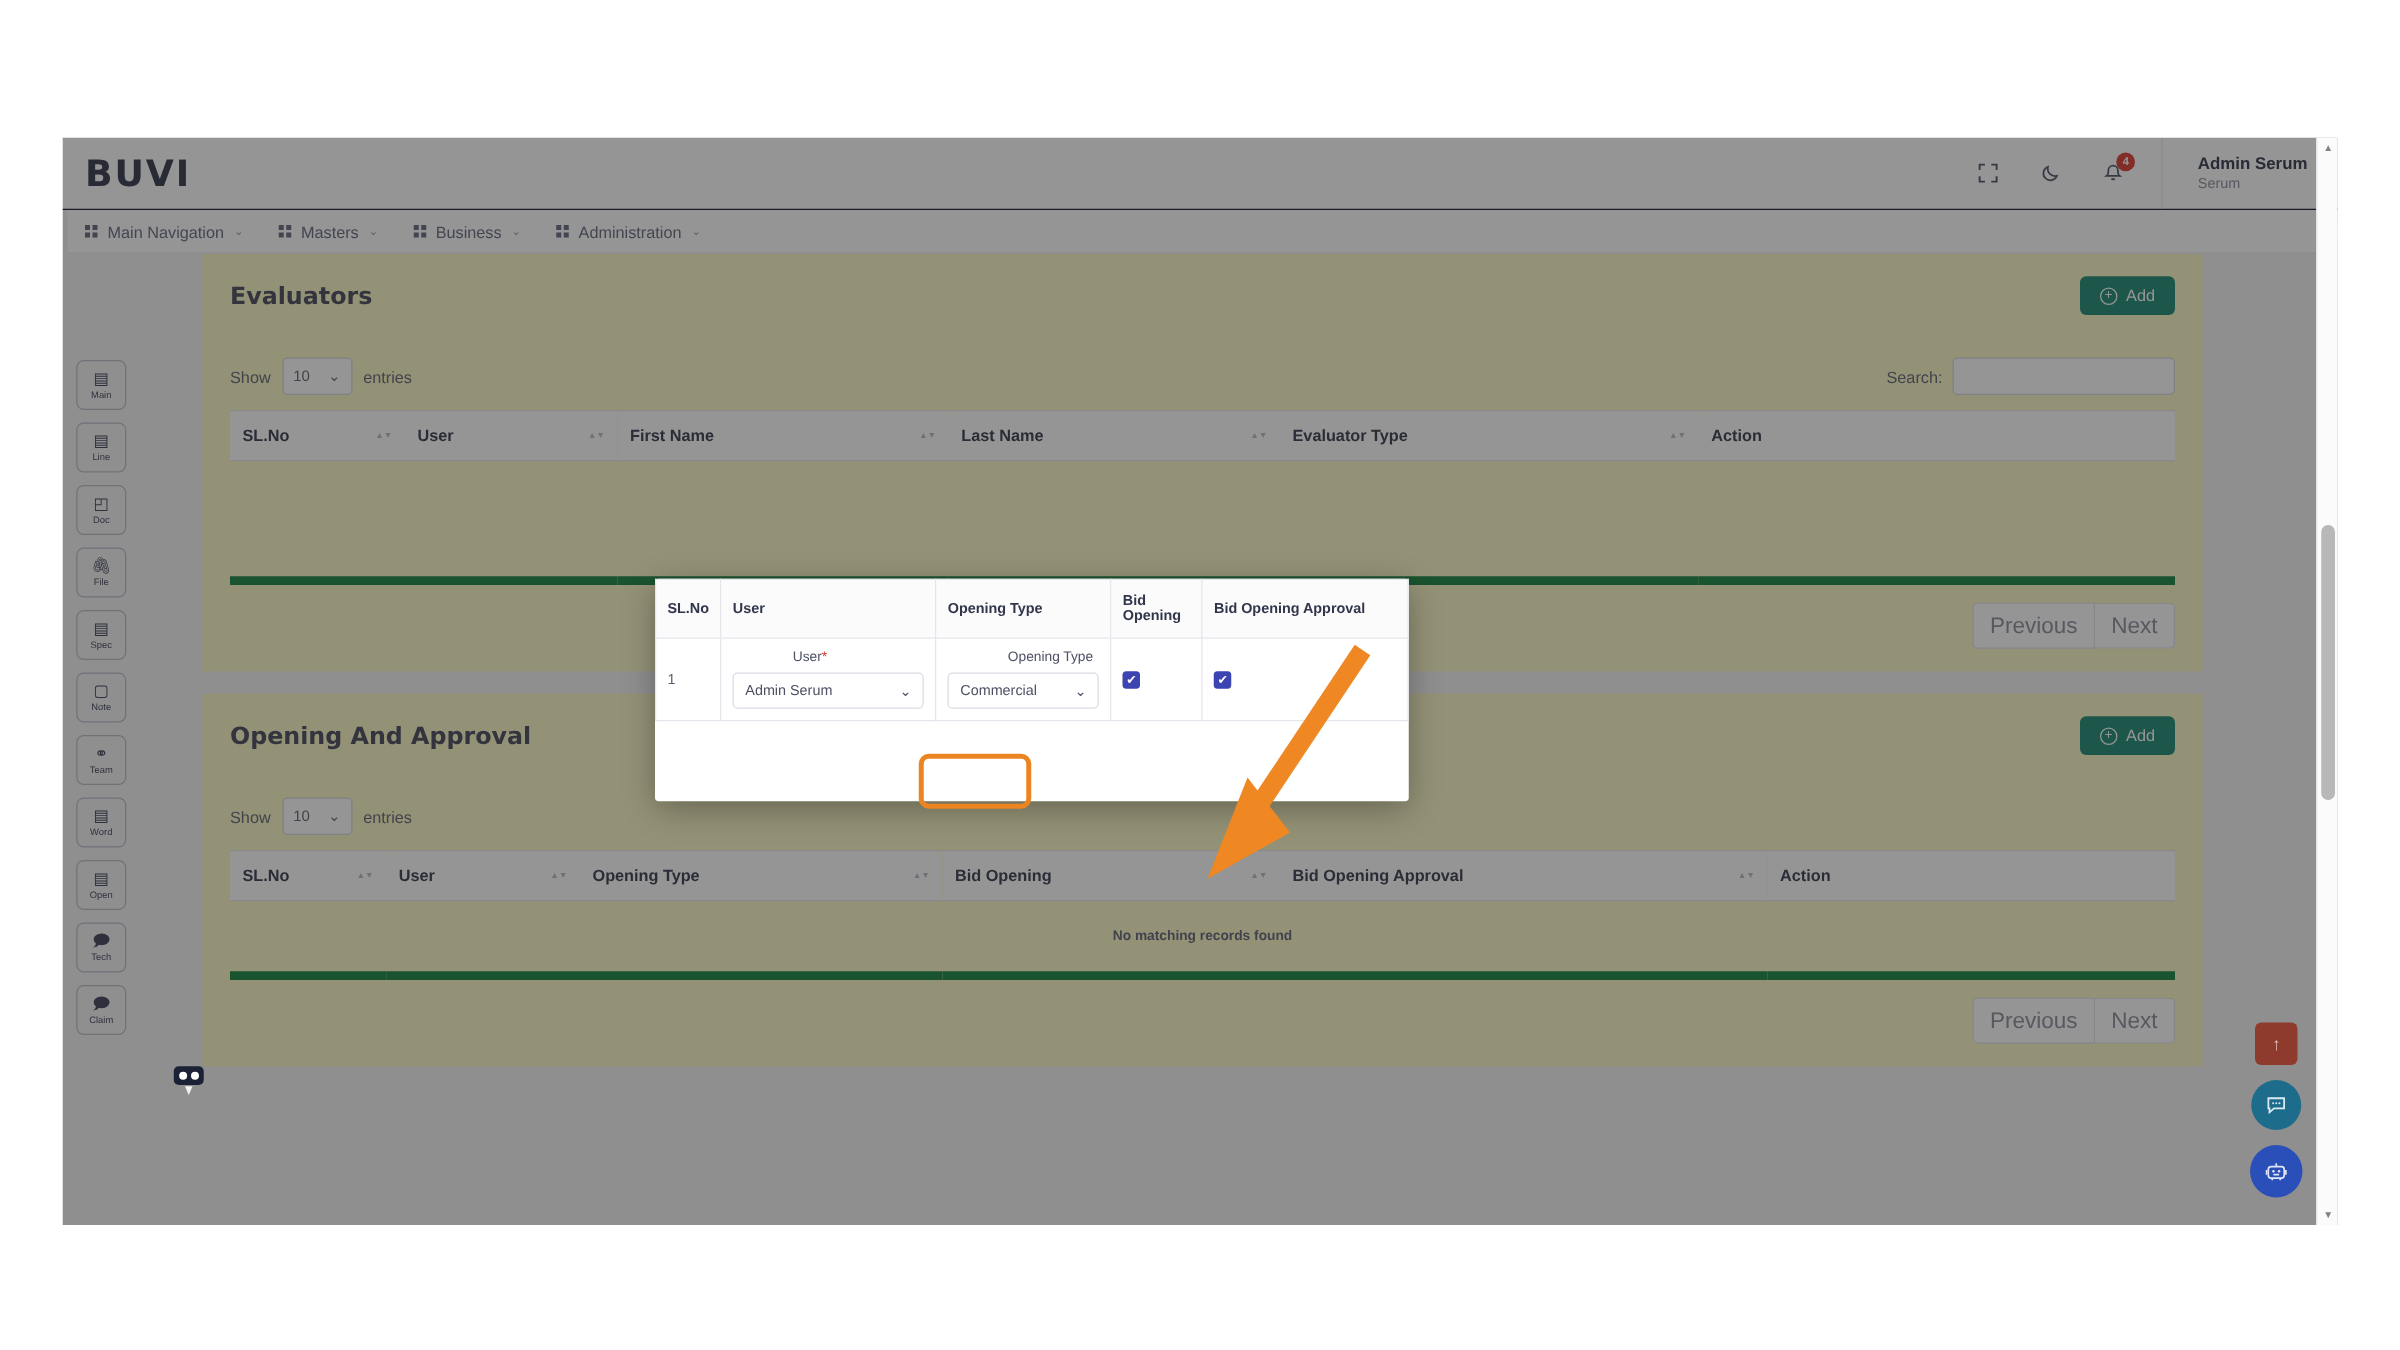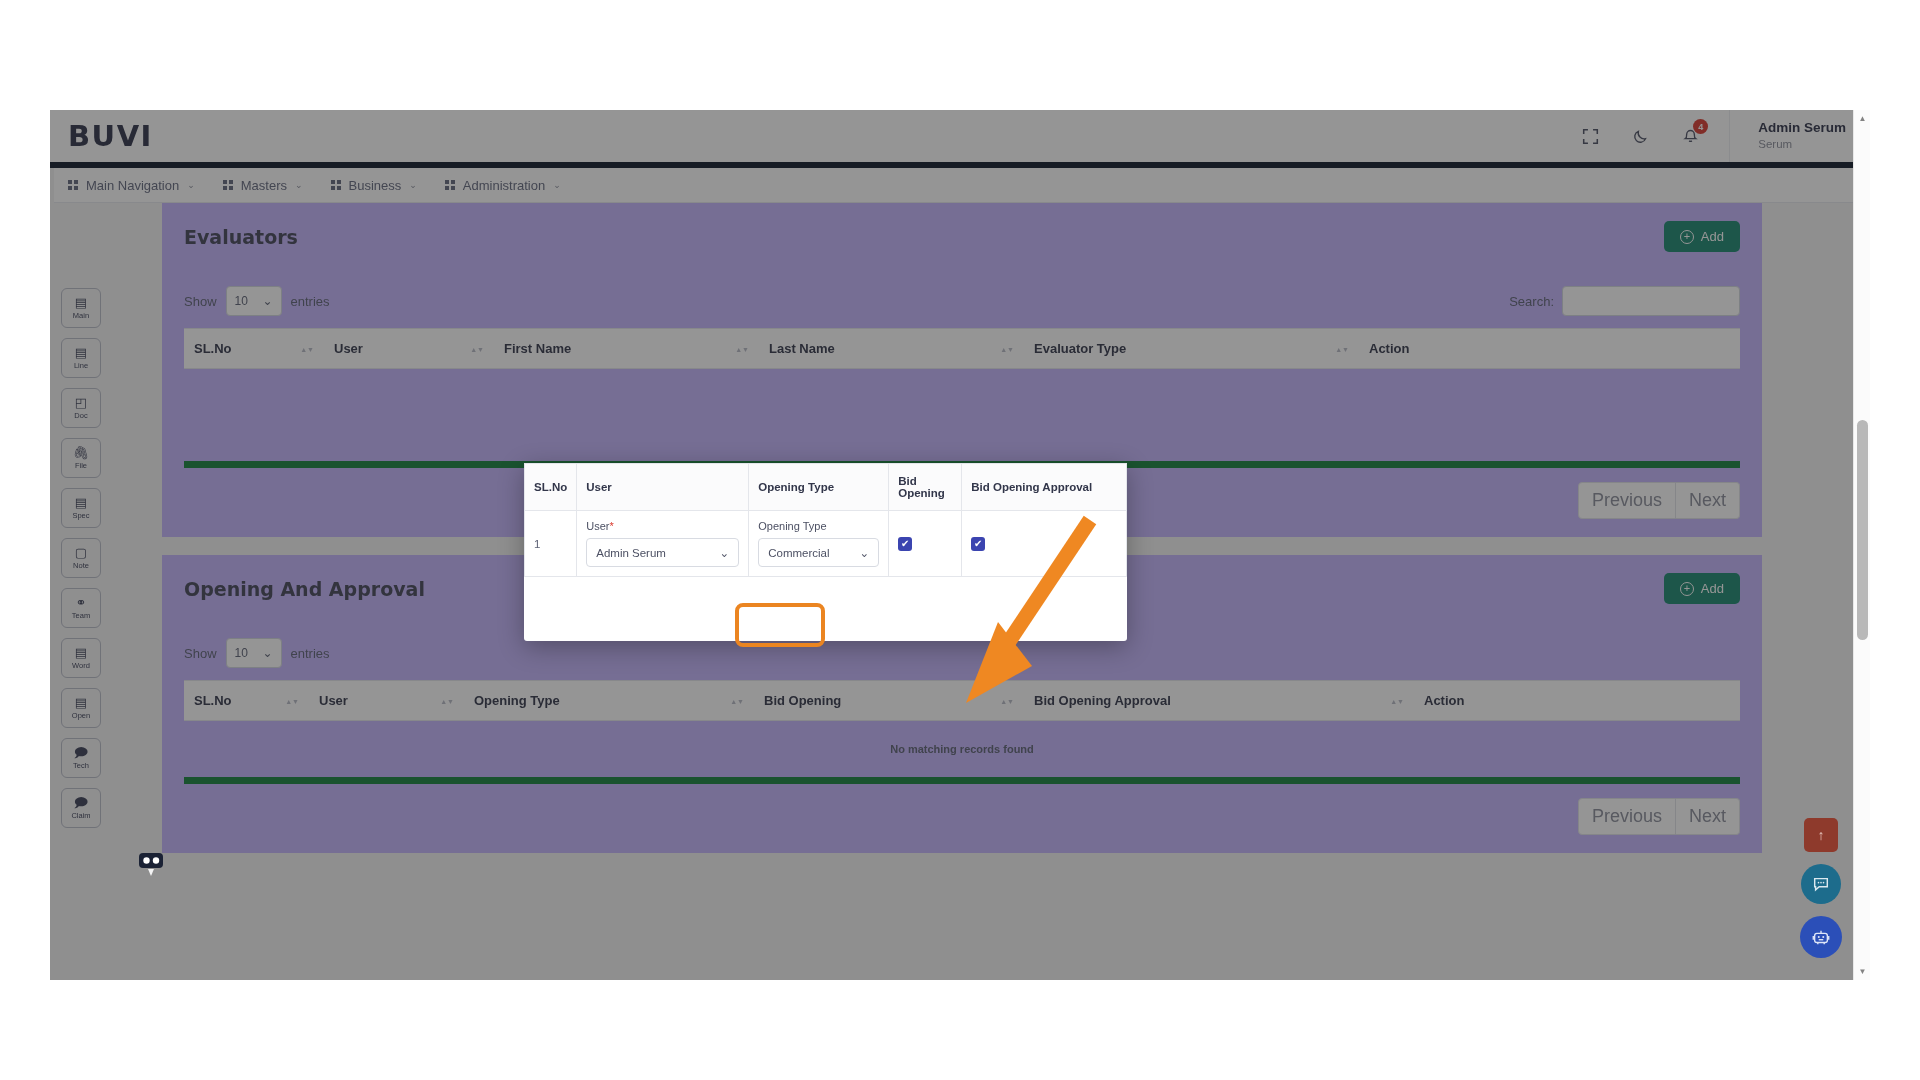--- a/index.html
+++ b/index.html
@@ -28,21 +28,21 @@
     z-index: 40;
     pointer-events: none;
   }
 
   
   #top-header {
     position: absolute; left: 0; top: 0;
     width: 1820px; height: 58px;
     background: #ffffff;
     display: flex; align-items: center;
-    border-bottom: 6px solid #0f172a;
+    border-bottom: 1px solid #0f172a;
     z-index: 10;
   }
   #brand-logo {
     margin-left: 18px;
     font-size: 29px;
     letter-spacing: 1.5px;
     font-weight: 700;
     color: #2f3349;
     font-family: "DejaVu Sans", sans-serif;
   }
@@ -113,21 +113,21 @@
     border: 1px solid #b9bcc8; background: #f3f3f4;
     display: flex; flex-direction: column; align-items: center; justify-content: center;
     cursor: pointer; color: #3b3f56;
   }
   .rail-glyph { font-size: 13px; line-height: 1; }
   .rail-label { font-size: 7.5px; margin-top: 2px; color: #3b3f56; }
 
   
   #content { position: absolute; left: 62px; top: 93px; width: 1758px; height: 777px; }
 
-  .card { background: #c4b5fd; margin: 0 0 0 50px; width: 1600px; }
+  .card { background: #fef9c3; margin: 0 0 0 50px; width: 1600px; }
   .card-head {
     display: flex; align-items: center; justify-content: space-between;
     padding: 18px 22px 14px 22px;
   }
   .card-title { font-size: 19px; color: #434659; font-weight: 600; font-family: "DejaVu Sans", sans-serif; }
   .add-btn {
     background: #19876f; color: #fff; border: none;
     padding: 8px 16px; border-radius: 5px; font-size: 13px;
     display: flex; align-items: center; gap: 7px; cursor: pointer;
   }
@@ -191,21 +191,21 @@
   }
   table.modal-tbl { width: 100%; border-collapse: collapse; }
   table.modal-tbl th {
     text-align: left; font-size: 11.5px; font-weight: 700; color: #32364a;
     padding: 11px 9px; border: 1px solid #e4e6eb; background: #fbfbfc;
   }
   table.modal-tbl td {
     padding: 9px; border: 1px solid #e4e6eb; vertical-align: middle;
     font-size: 11.5px; color: #5d6275;
   }
-  .field-label { font-size: 11px; color: #4c5063; margin-bottom: 6px; display: block; }
+  .field-label { font-size: 11px; color: #4c5063; margin-bottom: 6px; display: block; margin-left: 48px; }
   .req { color: #d9392e; }
   .form-select {
     border: 1px solid #d8dbe2; border-radius: 4px; background: #fff;
     height: 29px; display: flex; align-items: center; justify-content: space-between;
     padding: 0 9px; font-size: 11.5px; color: #4c5063; cursor: pointer;
   }
   .cbx {
     width: 14px; height: 14px; border-radius: 3px; background: #3b44b0;
     display: flex; align-items: center; justify-content: center;
     color: #fff; font-size: 10px; cursor: pointer;

